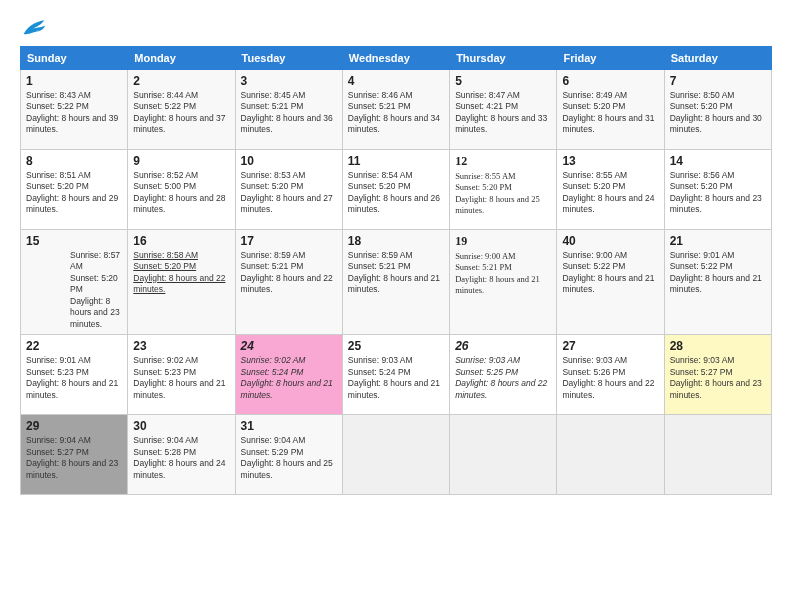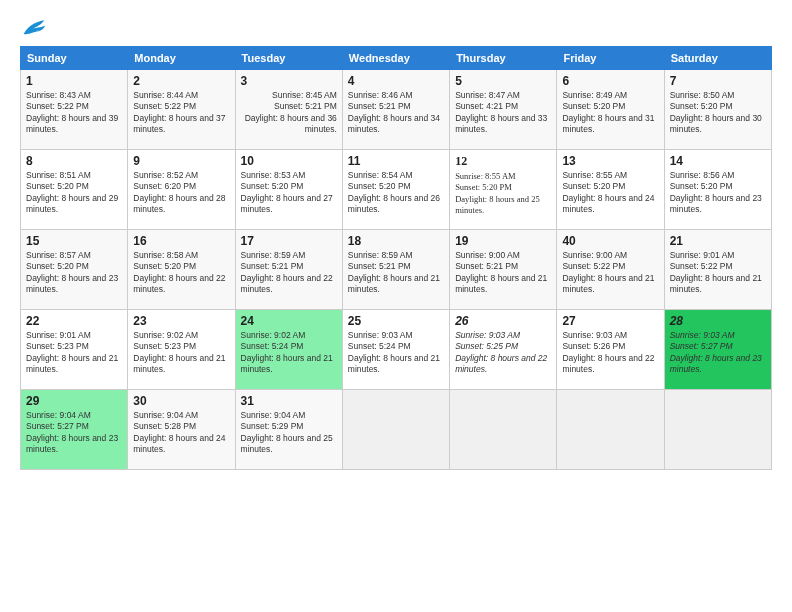--- a/index.html
+++ b/index.html
@@ -136,21 +136,21 @@
 Daylight: 8 hours and 39 minutes.</div>
           </td>
           <td style="background: rgb(248, 248, 248);">
             <span class="day-number">2</span>
             <div class="day-info" style="white-space: pre-line;">Sunrise: 8:44 AM
 Sunset: 5:22 PM
 Daylight: 8 hours and 37 minutes.</div>
           </td>
           <td style="background: rgb(248, 248, 248);">
             <span class="day-number">3</span>
-            <div class="day-info" style="white-space: pre-line; text-align: right;">Sunrise: 8:45 AM
+            <div class="day-info" style="white-space: pre-line;">Sunrise: 8:45 AM
 Sunset: 5:21 PM
 Daylight: 8 hours and 36 minutes.</div>
           </td>
           <td style="background: rgb(248, 248, 248);">
             <span class="day-number">4</span>
             <div class="day-info" style="white-space: pre-line;">Sunrise: 8:46 AM
 Sunset: 5:21 PM
 Daylight: 8 hours and 34 minutes.</div>
           </td>
           <td style="background: rgb(248, 248, 248);">
@@ -175,21 +175,21 @@
         <tr>
           <td style="background: rgb(255, 255, 255);">
             <span class="day-number">8</span>
             <div class="day-info" style="white-space: pre-line;">Sunrise: 8:51 AM
 Sunset: 5:20 PM
 Daylight: 8 hours and 29 minutes.</div>
           </td>
           <td style="background: rgb(255, 255, 255);">
             <span class="day-number">9</span>
             <div class="day-info" style="white-space: pre-line;">Sunrise: 8:52 AM
-Sunset: 6:20 PM
+Sunset: 5:00 PM
 Daylight: 8 hours and 28 minutes.</div>
           </td>
           <td style="background: rgb(255, 255, 255);">
             <span class="day-number">10</span>
             <div class="day-info" style="white-space: pre-line;">Sunrise: 8:53 AM
 Sunset: 5:20 PM
 Daylight: 8 hours and 27 minutes.</div>
           </td>
           <td style="background: rgb(255, 255, 255);">
             <span class="day-number">11</span>
@@ -212,43 +212,43 @@
           <td style="background: rgb(255, 255, 255);">
             <span class="day-number">14</span>
             <div class="day-info" style="white-space: pre-line;">Sunrise: 8:56 AM
 Sunset: 5:20 PM
 Daylight: 8 hours and 23 minutes.</div>
           </td>
         </tr>
         <tr>
           <td style="background: rgb(248, 248, 248);">
             <span class="day-number">15</span>
-            <div class="day-info" style="white-space: pre-line;">Sunrise: 8:57 AM
+            <div class="day-info" style="white-space: pre-line; margin-left: 44px;">Sunrise: 8:57 AM
 Sunset: 5:20 PM
 Daylight: 8 hours and 23 minutes.</div>
           </td>
           <td style="background: rgb(248, 248, 248);">
             <span class="day-number">16</span>
-            <div class="day-info" style="white-space: pre-line;">Sunrise: 8:58 AM
+            <div class="day-info" style="white-space: pre-line; text-decoration: underline;">Sunrise: 8:58 AM
 Sunset: 5:20 PM
 Daylight: 8 hours and 22 minutes.</div>
           </td>
           <td style="background: rgb(248, 248, 248);">
             <span class="day-number">17</span>
             <div class="day-info" style="white-space: pre-line;">Sunrise: 8:59 AM
 Sunset: 5:21 PM
 Daylight: 8 hours and 22 minutes.</div>
           </td>
           <td style="background: rgb(248, 248, 248);">
             <span class="day-number">18</span>
             <div class="day-info" style="white-space: pre-line;">Sunrise: 8:59 AM
 Sunset: 5:21 PM
 Daylight: 8 hours and 21 minutes.</div>
           </td>
-          <td style="background: rgb(248, 248, 248);">
+          <td style="background: rgb(248, 248, 248); font-family: Liberation Serif, serif;">
             <span class="day-number">19</span>
             <div class="day-info" style="white-space: pre-line;">Sunrise: 9:00 AM
 Sunset: 5:21 PM
 Daylight: 8 hours and 21 minutes.</div>
           </td>
           <td style="background: rgb(248, 248, 248);">
             <span class="day-number">40</span>
             <div class="day-info" style="white-space: pre-line;">Sunrise: 9:00 AM
 Sunset: 5:22 PM
 Daylight: 8 hours and 21 minutes.</div>
@@ -266,21 +266,21 @@
             <div class="day-info" style="white-space: pre-line;">Sunrise: 9:01 AM
 Sunset: 5:23 PM
 Daylight: 8 hours and 21 minutes.</div>
           </td>
           <td style="background: rgb(255, 255, 255);">
             <span class="day-number">23</span>
             <div class="day-info" style="white-space: pre-line;">Sunrise: 9:02 AM
 Sunset: 5:23 PM
 Daylight: 8 hours and 21 minutes.</div>
           </td>
-          <td style="background: #86efac;">
+          <td style="background: #f9a8d4; font-style: italic;">
             <span class="day-number">24</span>
             <div class="day-info" style="white-space: pre-line;">Sunrise: 9:02 AM
 Sunset: 5:24 PM
 Daylight: 8 hours and 21 minutes.</div>
           </td>
           <td style="background: rgb(255, 255, 255);">
             <span class="day-number">25</span>
             <div class="day-info" style="white-space: pre-line;">Sunrise: 9:03 AM
 Sunset: 5:24 PM
 Daylight: 8 hours and 21 minutes.</div>
@@ -290,29 +290,29 @@
             <div class="day-info" style="white-space: pre-line;">Sunrise: 9:03 AM
 Sunset: 5:25 PM
 Daylight: 8 hours and 22 minutes.</div>
           </td>
           <td style="background: rgb(255, 255, 255);">
             <span class="day-number">27</span>
             <div class="day-info" style="white-space: pre-line;">Sunrise: 9:03 AM
 Sunset: 5:26 PM
 Daylight: 8 hours and 22 minutes.</div>
           </td>
-          <td style="background: #22c55e; font-style: italic;">
+          <td style="background: #fef9c3;">
             <span class="day-number">28</span>
             <div class="day-info" style="white-space: pre-line;">Sunrise: 9:03 AM
 Sunset: 5:27 PM
 Daylight: 8 hours and 23 minutes.</div>
           </td>
         </tr>
         <tr>
-          <td style="background: #86efac;">
+          <td style="background: #a3a3a3;">
             <span class="day-number">29</span>
             <div class="day-info" style="white-space: pre-line;">Sunrise: 9:04 AM
 Sunset: 5:27 PM
 Daylight: 8 hours and 23 minutes.</div>
           </td>
           <td style="background: rgb(248, 248, 248);">
             <span class="day-number">30</span>
             <div class="day-info" style="white-space: pre-line;">Sunrise: 9:04 AM
 Sunset: 5:28 PM
 Daylight: 8 hours and 24 minutes.</div>

